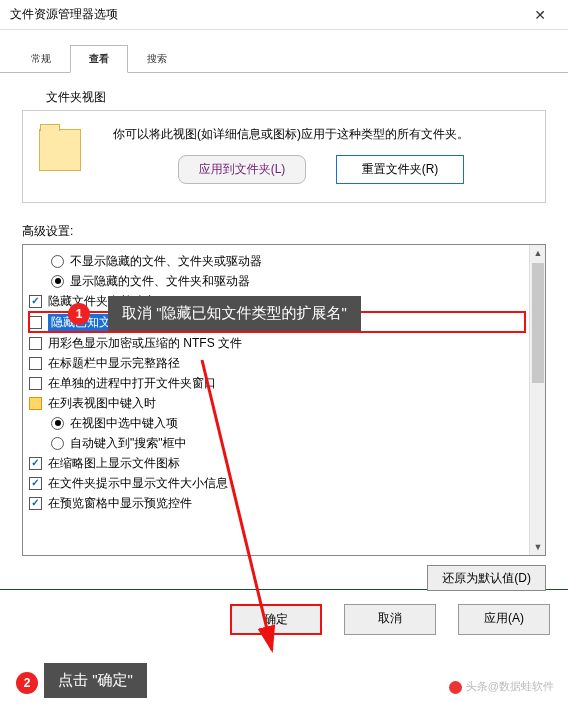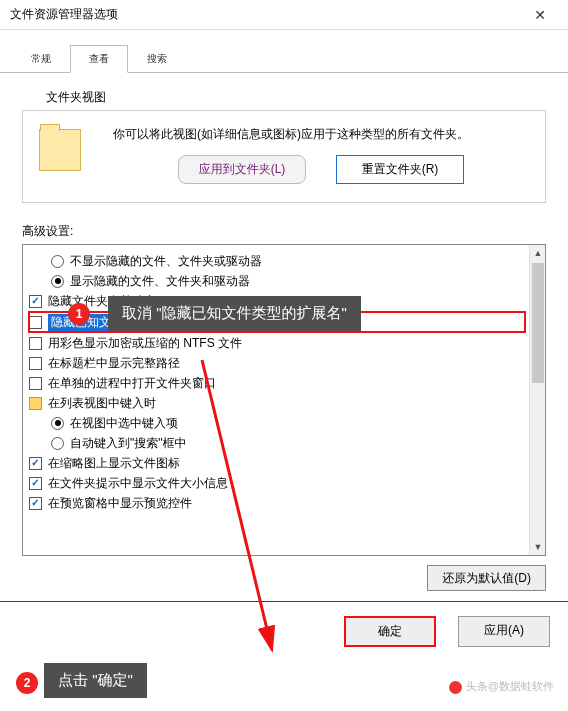--- a/index.html
+++ b/index.html
@@ -41,20 +41,21 @@
     color: #333;
     cursor: pointer;
     border: 1px solid transparent;
     position: relative;
     top: 1px;
   }
   .tab.active {
     border: 1px solid #bbb;
     border-bottom: 1px solid #fff;
     background: #fff;
+    font-weight: bold;
   }
   .content {
     padding: 10px 22px 0 22px;
   }
   .group-label { margin: 6px 0 4px 24px; font-size: 12px; }
   .folder-group {
     border: 1px solid #ccc;
     padding: 14px 16px 18px 16px;
     margin: 0 0 20px 0;
     display: flex;
@@ -137,21 +138,21 @@
   }
   .row.hl {
     background:#fff;
     outline:2px solid #e11;
     outline-offset:-1px;
     margin:1px 20px 1px 0;
   }
   .row.hl .txt{
     background:#1a6fd6; color:#fff; padding:0 3px;
   }
-  .restore-row{ text-align:right; margin-bottom:14px;}
+  .restore-row{ text-align:right; margin-bottom:2px;}
   .restore-btn{
     min-width:140px; padding:5px 14px; border:1px solid #888; background:#eee; cursor:pointer;
   }
   .bottom-bar{
     border-top:1px solid #14532d;
     padding: 14px 18px 14px 18px;
     display:flex; gap:22px; justify-content:flex-end;
   }
   .bottom-bar .btn{ min-width:92px;}
   .btn.primary{ border:2px solid #e11; background:#eee;}
@@ -283,20 +284,21 @@
     </div>
   </div>
 
   <div class="restore-row">
     <span class="restore-btn">还原为默认值(D)</span>
   </div>
 </div>
 
 <div class="bottom-bar">
   <div class="btn primary">确定</div>
+  <div class="btn">取消</div>
   <div class="btn">应用(A)</div>
 </div>
 
 <div class="step-badge" style="left:68px; top:303px;">1</div>
 <div class="callout" style="left:108px; top:296px;">取消 "隐藏已知文件类型的扩展名"</div>
 
 <div class="step-badge" style="left:16px; top:672px;">2</div>
 <div class="callout" style="left:44px; top:663px;">点击 "确定"</div>
 
 <svg class="arrow-svg" style="left:0;top:0;" width="568" height="711">

